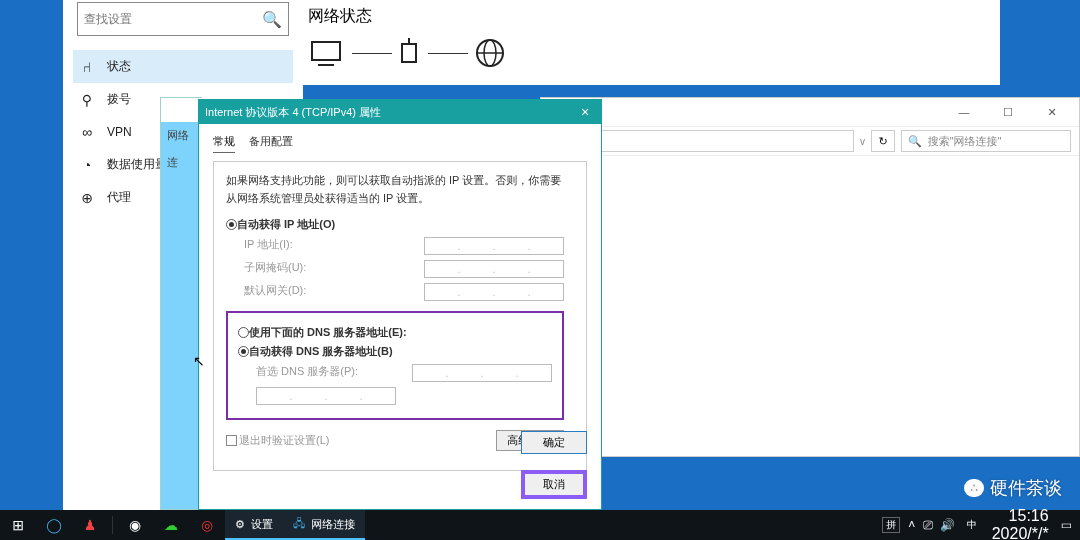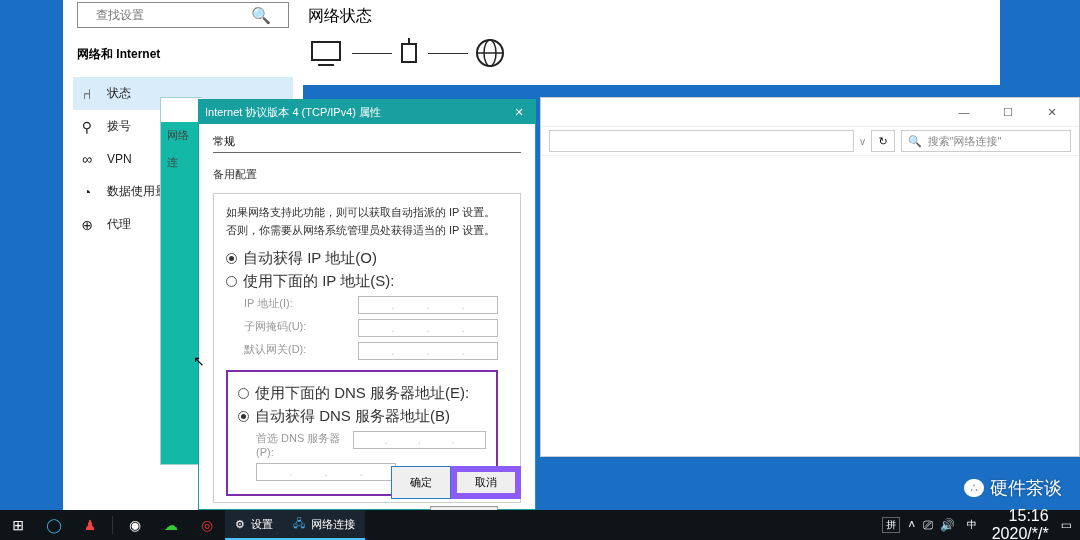--- a/index.html
+++ b/index.html
@@ -1,20 +1,20 @@
 <!DOCTYPE html>
 <html><head>
 <meta charset="utf-8">
 <style>
 * { box-sizing: border-box; margin: 0; padding: 0; font-family: "Microsoft YaHei", "Segoe UI", sans-serif; }
 body { width: 1080px; height: 540px; overflow: hidden; background: #1a6fc4; position: relative; }
 
 
 .settings-panel { position: absolute; left: 63px; top: 0; width: 240px; height: 510px; background: #fff; padding: 2px 10px 10px 10px; }
-.search-box { display: flex; align-items: center; border: 1px solid #888; height: 26px; margin: 0 4px 14px 4px; padding: 0 18px; background:#fff;}
+.search-box { display: flex; align-items: center; border: 1px solid #888; height: 34px; margin: 0 4px 14px 4px; padding: 0 6px; background:#fff;}
 .search-box input { border: none; outline: none; flex: 1; font-size: 12px; }
 .side-title { font-size: 12px; font-weight: 600; padding: 4px 2px 14px 4px; }
 .side-item { display: flex; align-items: center; gap: 12px; padding: 8px 6px; font-size: 12px; color: #222; cursor: pointer; }
 .side-item.selected { background: #d9ecf9; }
 .side-icon { width: 16px; height: 16px; display:inline-flex; align-items:center; justify-content:center; font-size:14px; color:#222;}
 
 .settings-main { position: absolute; left: 300px; top: 0; width: 700px; height: 85px; background: #fff; padding: 6px 8px; }
 .main-title { font-size: 16px; font-weight: 300; margin-bottom: 10px; }
 .net-diagram { display:flex; align-items:center; gap:6px; margin-left:0px;}
 .diag-line { width:40px; height:1px; background:#333;}
@@ -26,46 +26,46 @@
 .exp-addr { height: 30px; display:flex; align-items:center; padding: 0 8px; gap:6px; border-top:1px solid #eee; border-bottom:1px solid #eee;}
 .exp-addr-field { flex:1; border:1px solid #ccc; height:22px;}
 .exp-refresh { border:1px solid #ccc; width:24px; height:22px; display:flex; align-items:center; justify-content:center; font-size:11px;}
 .exp-search { border:1px solid #ccc; height:22px; width:170px; display:flex; align-items:center; padding:0 6px; gap:6px; color:#888; font-size:11px;}
 .exp-toolbar { height:28px; border-bottom:1px solid #eee; display:flex; align-items:center; padding:0 10px; font-size:11px; color:#555; justify-content:space-between;}
 .exp-toolbar-right { display:flex; gap:10px; align-items:center;}
 .view-toggle { width:14px; height:14px; border:1px solid #2a7ac4;}
 .help-icon { width:14px; height:14px; border-radius:50%; background:#2a7ac4; color:#fff; font-size:10px; display:flex; align-items:center; justify-content:center;}
 
 
-.under-window { position: absolute; left: 160px; top: 97px; width: 42px; height: 368px; background: #14b8a6; border: 1px solid #a0d0d0; border-right:none;}
+.under-window { position: absolute; left: 160px; top: 97px; width: 42px; height: 413px; background: #7dd3fc; border: 1px solid #a0d0d0; border-right:none;}
 .under-title { height: 24px; background: #fff; font-size:11px; padding:4px 6px; color:#444;}
 .under-row { font-size:11px; padding:6px 6px; color:#444;}
 
 
-.dialog { position: absolute; left: 198px; top: 99px; width: 338px; height: 411px; background: #fff; border: 1px solid #18a0a0; }
+.dialog { position: absolute; left: 198px; top: 99px; width: 404px; height: 411px; background: #fff; border: 1px solid #18a0a0; }
 .dlg-titlebar { height: 24px; background: #18a0a0; color: #fff; display:flex; align-items:center; justify-content:space-between; padding: 0 6px; font-size: 11px;}
 .dlg-close { width:20px; text-align:center;}
 .dlg-body { padding: 10px 14px 10px 14px; font-size: 11px; color: #333; }
-.tabs { display:flex; gap:14px; font-size:11px; margin-bottom:8px;flex-direction:column;}
+.tabs { display:flex; gap:14px; font-size:11px; margin-bottom:8px;}
 .tab { padding-bottom:3px;}
 .tab.active { color:#000; border-bottom:1px solid #666;}
 .group-box { border:1px solid #ccc; padding:10px 22px 10px 12px; position:relative;}
 .desc { font-size:11px; line-height:1.6; margin-bottom:10px;}
-.radio-row { display:flex; align-items:center; gap:6px; margin:4px 0; font-size:15px;}
+.radio-row { display:flex; align-items:center; margin:4px 0; font-size:11px;font-weight:bold;}
 .radio { width:11px; height:11px; border:1px solid #555; border-radius:50%; display:inline-flex; align-items:center; justify-content:center;}
 .radio.checked::after { content:""; width:5px; height:5px; background:#333; border-radius:50%;}
 .field-row { display:flex; align-items:flex-start; justify-content:space-between; margin:5px 0 5px 18px; color:#999;}
 .field-row label { font-size:11px;}
 .ip-input { width:140px; height:18px; border:1px solid #bbb; background:#fff; display:flex; align-items:center; justify-content:space-evenly; color:#bbb; font-size:10px;}
 .dns-box { border:2px solid #7a2ea8; padding:8px 10px; margin-top:10px;}
 .checkbox-row { display:flex; align-items:center; gap:2px; margin-top:10px;}
 .checkbox { width:11px; height:11px; border:1px solid #888;}
 .adv-btn { float:right; border:1px solid #999; padding:2px 10px; font-size:11px; background:#efefef;}
-.dlg-footer { position:absolute; bottom:10px; right:14px; display:flex; gap:0;}
-.dlg-btn { border:6px solid #8b5cf6; padding:3px 18px; font-size:11px; background:#efefef;}
+.dlg-footer { position:absolute; bottom:10px; right:14px; display:flex; gap:16px;flex-direction:column;}
+.dlg-btn { border:4px solid #8b5cf6; padding:3px 18px; font-size:11px; background:#efefef;}
 .dlg-btn.primary { border:1px solid #2a7ac4;}
 .cursor { position:absolute; left:193px; top:353px; font-size:14px; color:#000; pointer-events:none;}
 
 
 .watermark { position:absolute; right:18px; bottom:40px; display:flex; align-items:center; gap:6px; color:#fff; font-size:18px; font-weight:500; text-shadow:0 0 3px rgba(0,0,0,.4);}
 .wm-bubble { background:#fff; border-radius:10px; padding:2px 6px; color:#888; font-size:12px; position:relative;}
 
 
 .taskbar { position:absolute; left:0; bottom:0; width:100%; height:30px; background:#0f1419; display:flex; align-items:center; color:#fff; font-size:11px;}
 .task-left { display:flex; align-items:center; height:100%;}
@@ -79,21 +79,20 @@
 .ime { border:1px solid #666; padding:0 3px; font-size:10px;}
 </style>
 </head>
 <body>
 
 <div class="settings-panel">
   <div class="search-box">
     <input placeholder="查找设置" style="">
     <span>🔍</span>
   </div>
-  <div class="side-title">网络和 Internet</div>
   <div class="side-item selected">
     <span class="side-icon">⑁</span>
     <span>状态</span>
   </div>
   <div class="side-item">
     <span class="side-icon">⚲</span>
     <span>拨号</span>
   </div>
   <div class="side-item">
     <span class="side-icon">∞</span>
@@ -163,24 +162,20 @@
       <div class="tab active">常规</div>
       <div class="tab">备用配置</div>
     </div>
     <div class="group-box" style="height:310px;">
       <div class="desc">如果网络支持此功能，则可以获取自动指派的 IP 设置。否则，你需要从网络系统管理员处获得适当的 IP 设置。</div>
 
       <div class="radio-row">
         <span class="radio checked"></span>
         <span>自动获得 IP 地址(O)</span>
       </div>
-      <div class="radio-row">
-        <span class="radio"></span>
-        <span>使用下面的 IP 地址(S):</span>
-      </div>
       <div class="field-row">
         <label>IP 地址(I):</label>
         <div class="ip-input">
             <span>.</span>
             <span>.</span>
             <span>.</span>
           </div>
       </div>
       <div class="field-row">
         <label>子网掩码(U):</label>

